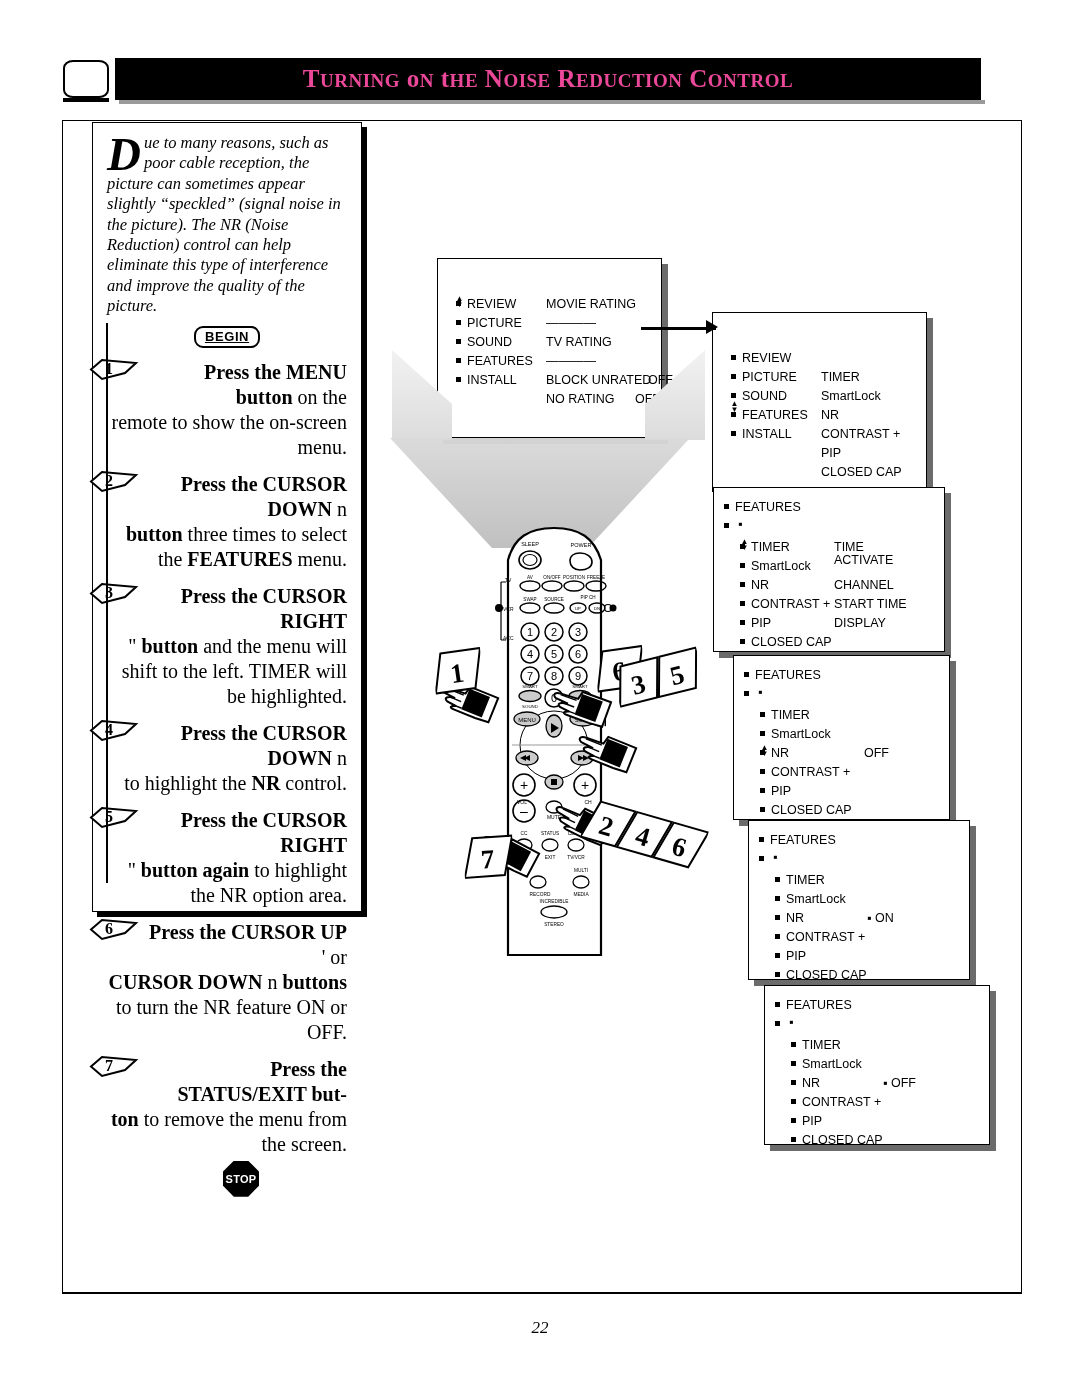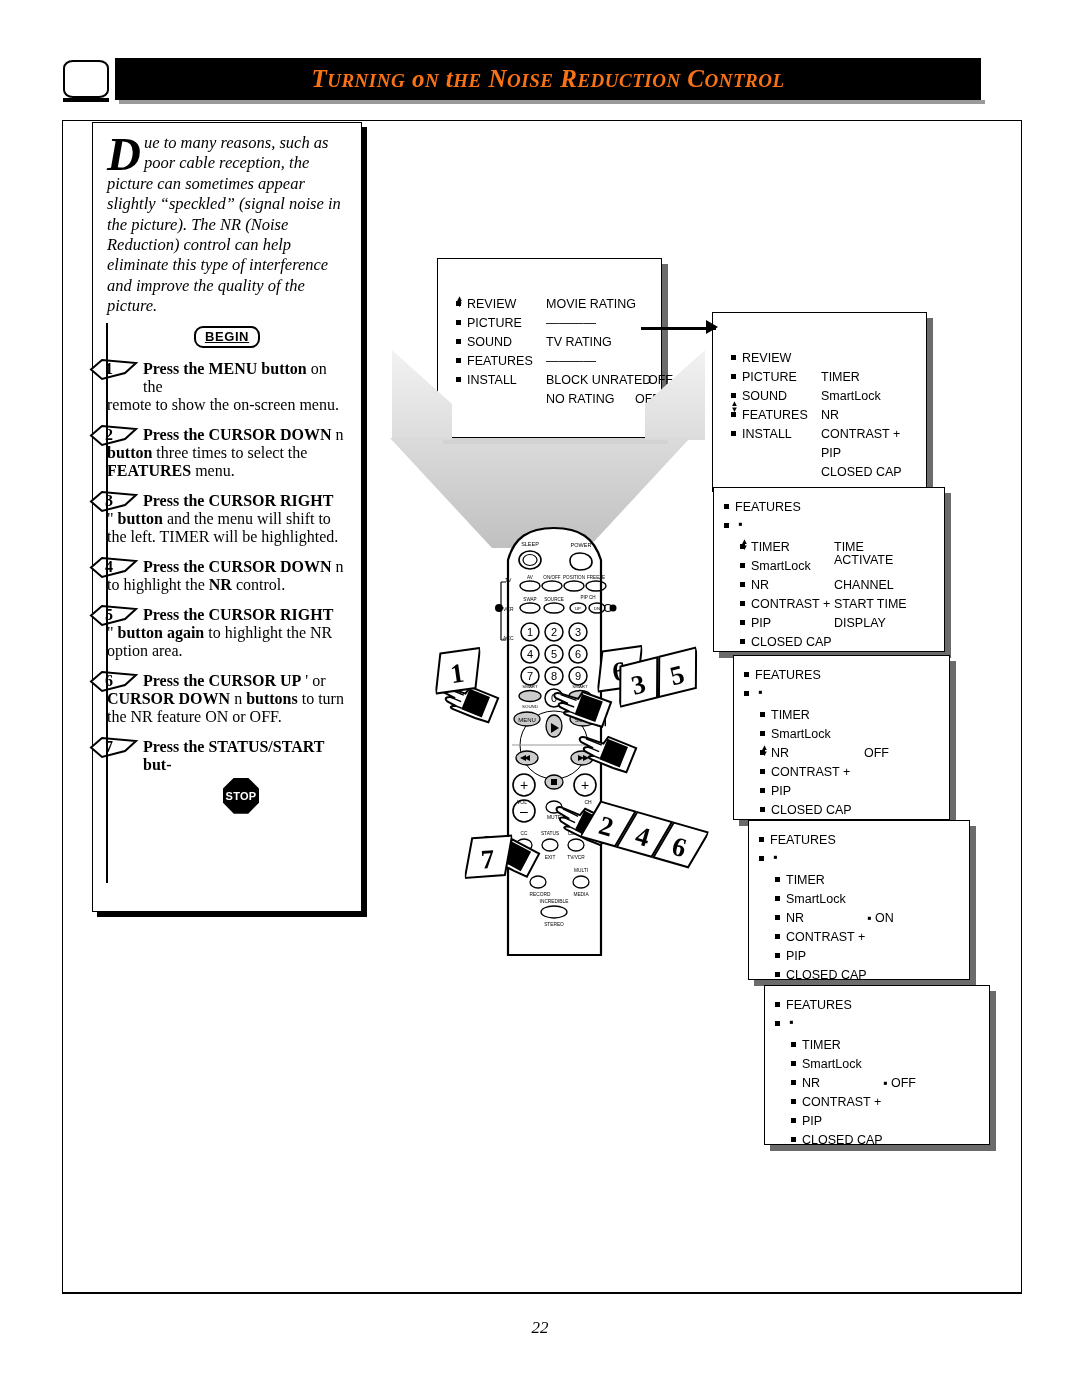--- a/index.html
+++ b/index.html
@@ -8,40 +8,40 @@
   
   #page-border{position:absolute;left:62px;top:120px;width:960px;height:1174px;border:1.5px solid #000;box-sizing:border-box;}
 
   
   #tv-glyph{position:absolute;left:63px;top:60px;width:46px;height:44px;}
   #tv-glyph .scr{position:absolute;left:0;top:0;width:46px;height:38px;border:2.5px solid #000;border-radius:10px/8px;background:#fff;box-sizing:border-box;}
   #tv-glyph .base{position:absolute;left:0;top:38px;width:46px;height:4px;background:#000;}
 
   #title-bar{position:absolute;left:115px;top:58px;width:866px;height:42px;background:#000;
              display:flex;align-items:center;justify-content:center;}
-  #title-bar .t{color:#f97316;font-family:"Liberation Serif",serif;font-weight:bold;
-                font-size:25px;letter-spacing:.5px;white-space:nowrap;font-style:italic;}
+  #title-bar .t{color:#ec4899;font-family:"Liberation Serif",serif;font-weight:bold;
+                font-size:25px;letter-spacing:.5px;white-space:nowrap;}
   #title-bar .t .sc{font-size:19px;}
   #title-bar-shadow{position:absolute;left:119px;top:100px;width:866px;height:4px;background:#9a9a9a;}
 
   
   #instr-shadow{position:absolute;left:97px;top:127px;width:270px;height:790px;background:#000;}
   #instr-panel{position:absolute;left:92px;top:122px;width:270px;height:790px;background:#fff;border:1.5px solid #000;box-sizing:border-box;padding:10px 14px 0 14px;}
 
   #intro{font-style:italic;font-size:16.5px;line-height:20.4px;color:#000;text-align:left;}
   #intro .dropcap{float:left;font-size:47px;line-height:38px;font-weight:bold;font-style:italic;
                   font-family:"Liberation Serif",serif;padding:2px 2px 0 0;margin-right:1px;}
 
   #begin-wrap{text-align:center;margin-top:9px;}
   #begin-btn{display:inline-block;border:2px solid #000;border-radius:9px;padding:1px 9px 2px 9px;
              font-family:"Liberation Sans",sans-serif;font-weight:bold;font-size:13px;letter-spacing:.6px;
              text-decoration:underline;}
 
   .step{position:relative;margin-top:12px;padding-left:0;}
-  .step .body{font-size:16px;line-height:18px;}
+  .step .body{font-size:20px;line-height:25px;text-align:right;}
   .step .body b{font-weight:bold;}
   .diamond{position:absolute;left:-18px;top:-2px;width:52px;height:23px;}
   .diamond svg{display:block;}
   .diamond .num{position:absolute;left:0;top:0;width:40px;height:23px;display:flex;align-items:center;
                 justify-content:center;font-weight:bold;font-size:16px;font-family:"Liberation Serif",serif;}
   .step .first-line{display:block;padding-left:36px;text-indent:0;}
   .step .rest{display:block;}
 
   .rail{position:absolute;left:13px;width:2px;background:#000;}
 
@@ -185,21 +185,22 @@
         </div>
       </div>
       <div class="step">
         <div class="diamond">
           <svg width="52" height="23" viewBox="0 0 52 23">
             <path d="M2 11.5 L13 2 L47 5 L36 15 L13 21 Z" fill="#fff" stroke="#000" stroke-width="2"></path>
           </svg>
           <div class="num">7</div>
         </div>
         <div class="body">
-          <span class="first-line"><b>Press the STATUS/START but-</b></span>
+          <span class="first-line"><b>Press the STATUS/EXIT but-</b></span>
+          <span class="rest"><b>ton</b> to remove the menu from the screen.</span>
         </div>
       </div>
     </div>
 
   <div id="stop-wrap">
     <span id="stop-oct">STOP</span>
   </div>
 <div class="rail" style="top: 200px; height: 560px;"></div>
   </div>
 

